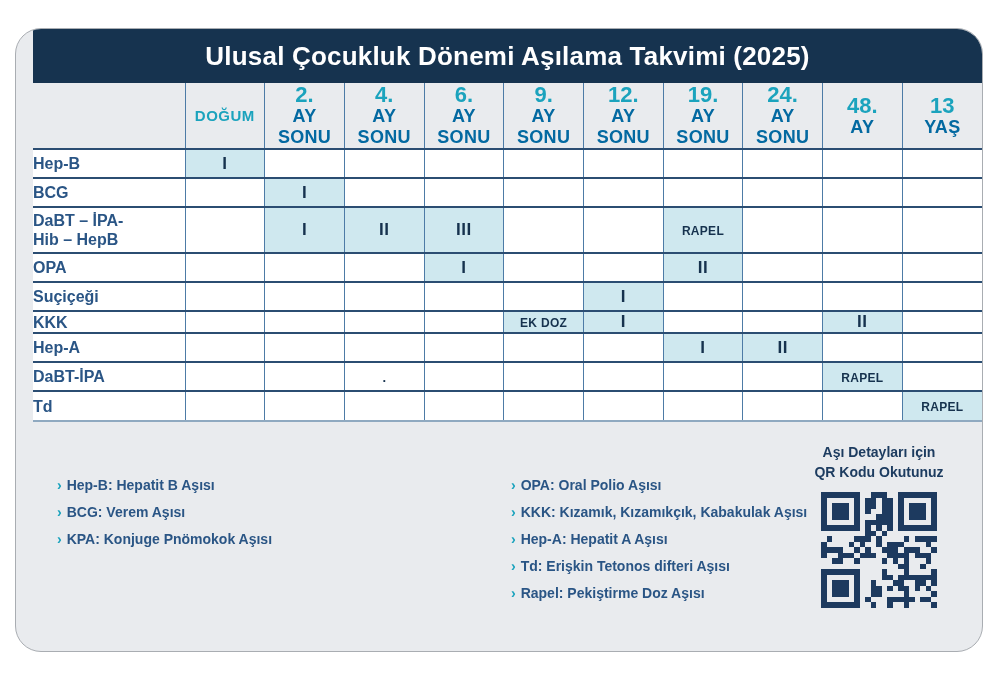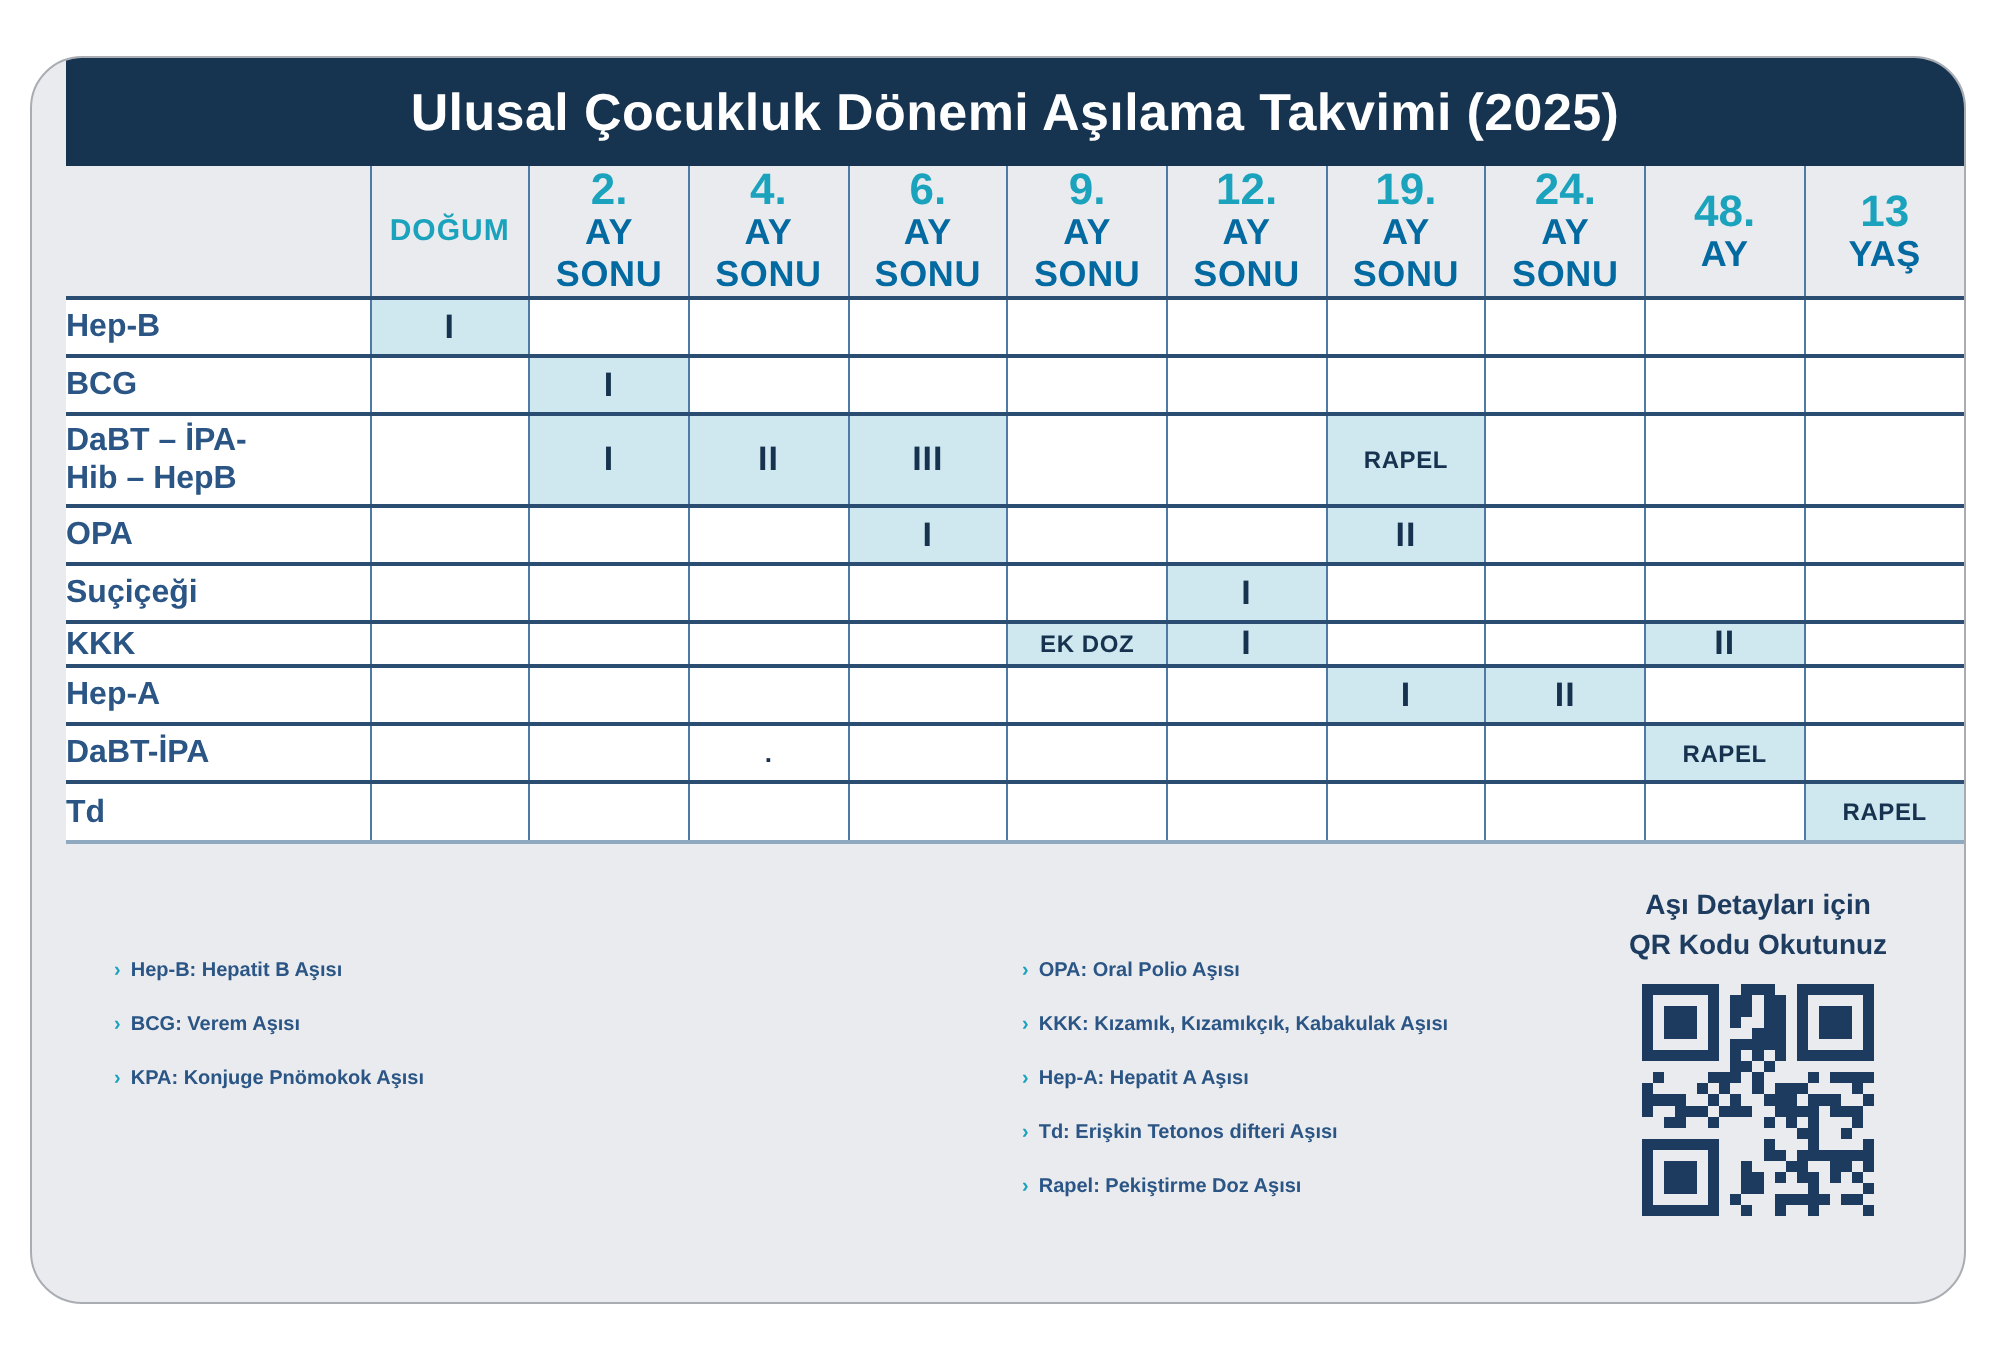--- a/index.html
+++ b/index.html
@@ -50,21 +50,21 @@
     background: #ffffff;
   }
   td.cell { text-align: center; vertical-align: middle; background: #ffffff; color: #16324e; font-weight: bold; }
   td.cell.hl { background: #cfe8ef; }
   .numeral { font-size: 17px; letter-spacing: 0.5px; }
   .word { font-size: 12px; letter-spacing: 0.3px; }
   .stray-dot { font-size: 13px; }
   .footer { position: relative; height: 205px; }
   ul.legend {
     list-style: none; margin: 0; padding: 0;
-    color: #2a5585; font-weight: bold; font-size: 10px; line-height: 27px;
+    color: #2a5585; font-weight: bold; font-size: 14px; line-height: 27px;
     position: absolute;
   }
   ul.legend li { padding-left: 15px; text-indent: -15px; }
   ul.legend .chev { color: #1ba3bd; margin-right: 5px; }
   .legend-left { left: 24px; top: 50px; width: 450px; }
   .legend-right { left: 478px; top: 50px; width: 330px; }
   .qr-block { position: absolute; right: 28px; top: 20px; width: 150px; text-align: center; }
   .qr-caption { color: #1d3c60; font-weight: bold; font-size: 14px; line-height: 20px; }
   .qr-svg { width: 116px; height: 116px; margin-top: 10px; shape-rendering: crispEdges; }
 </style>

